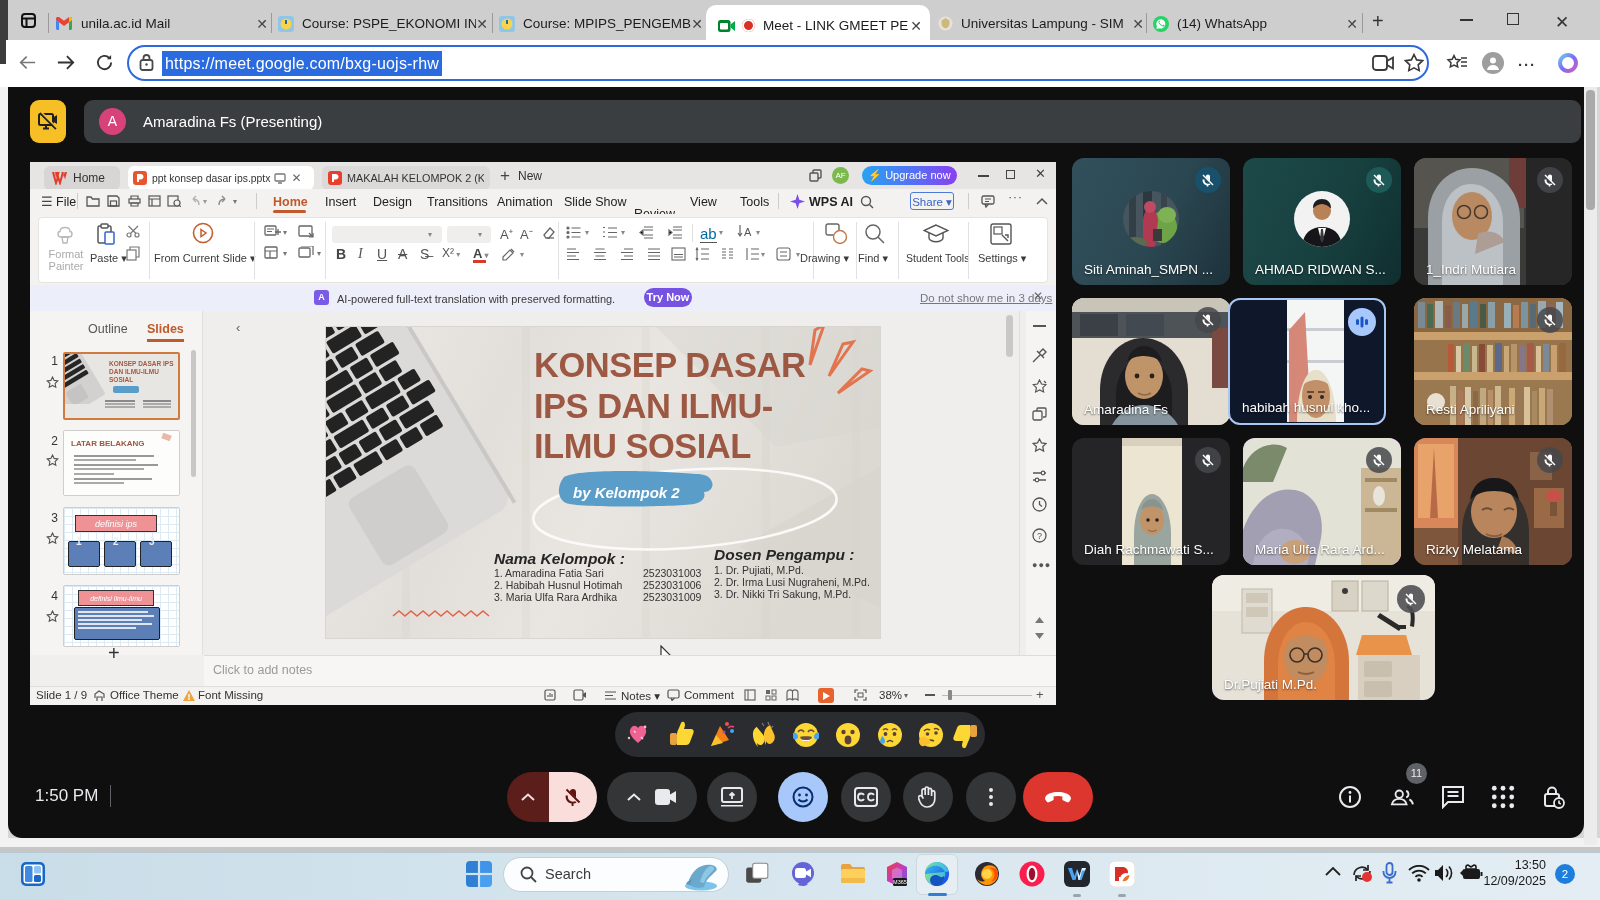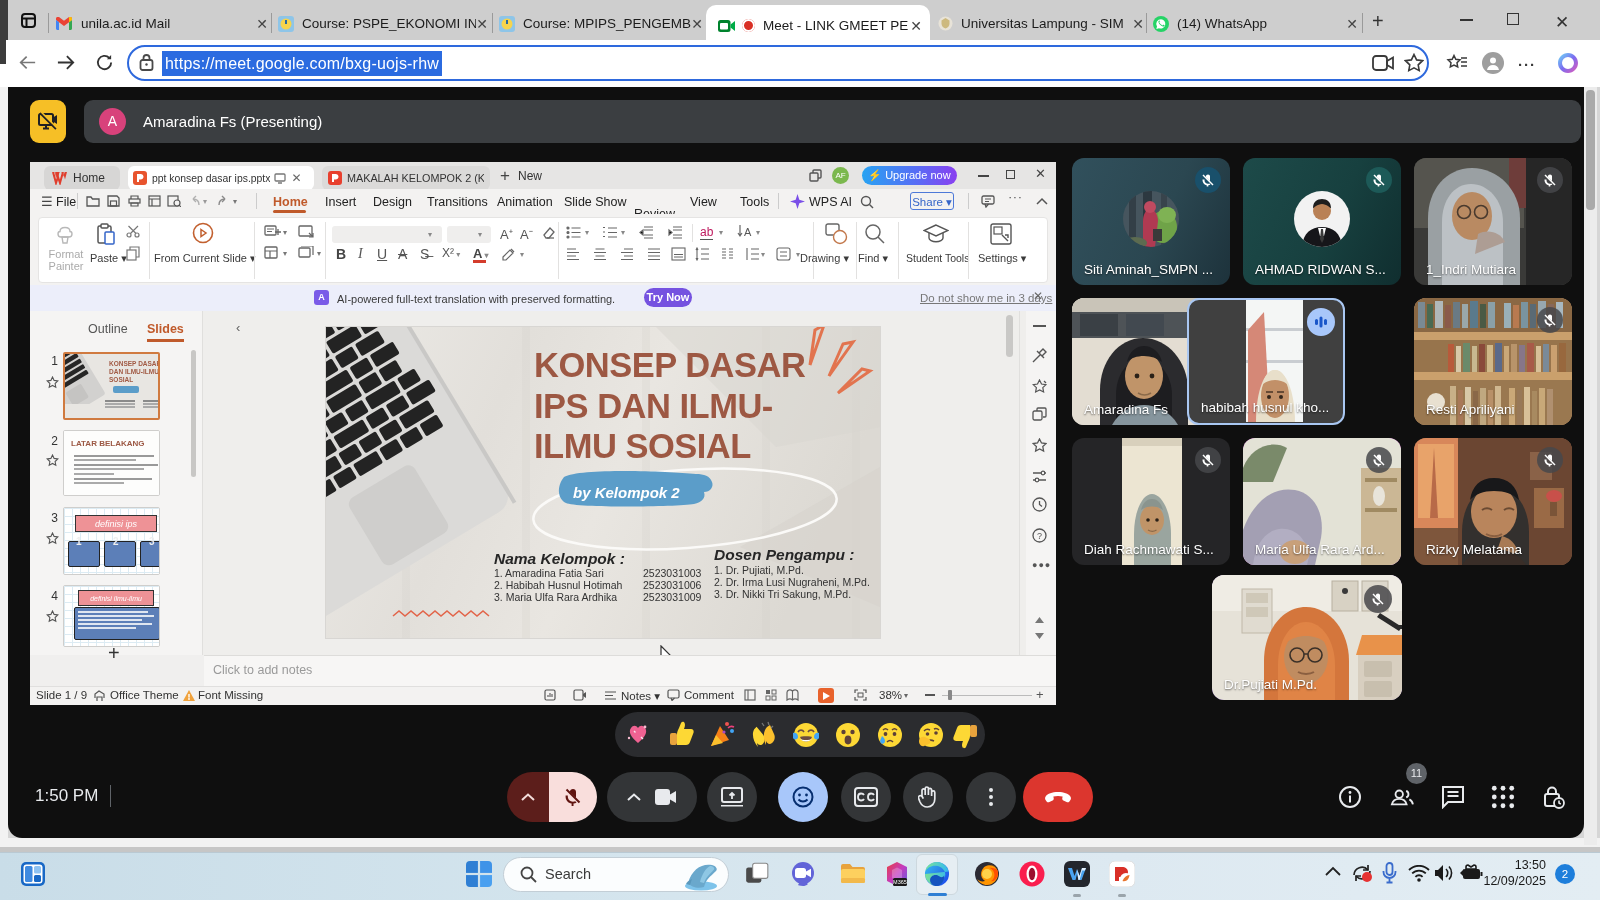--- a/index.html
+++ b/index.html
@@ -21,21 +21,21 @@
 #pgthumb{left:1586px;top:90px;width:9px;height:120px;background:#aaa;border-radius:4px}
 .tile{border-radius:12px;overflow:hidden}
 .tname{position:absolute;left:12px;bottom:8px;color:#fff;font-size:13.5px;font-weight:400;text-shadow:0 1px 2px rgba(0,0,0,.6);white-space:nowrap}
 .mute{position:absolute;width:26px;height:26px;border-radius:50%;display:flex;align-items:center;justify-content:center}
 
 #wps{left:30px;top:162px;width:1026px;height:543px;background:#f0efee;overflow:hidden}
 .wtab{top:4px;height:24px;border-radius:6px;display:flex;align-items:center;font-size:12px;color:#333;white-space:nowrap;overflow:hidden}
 .mi{height:25px;display:flex;align-items:center;font-size:12.5px;color:#222;white-space:nowrap}
 .rlbl{position:absolute;font-size:11px;color:#3a3a3a;white-space:nowrap}
 .rsep{position:absolute;width:1px;background:#e2e1e0}
-.thumbwrap{position:absolute;left:33px;width:97px;background:#fff;border:1px solid #cfcecc;border-radius:2px;overflow:hidden}
+.thumbwrap{position:absolute;left:33px;width:117px;background:#fff;border:1px solid #cfcecc;border-radius:2px;overflow:hidden}
 .tnum{position:absolute;left:14px;width:14px;text-align:right;font-size:12px;color:#333}
 .tstar{position:absolute;left:16px;width:13px;height:13px}
 
 .cbtn{position:absolute;top:772px;height:50px;border-radius:26px;background:#333537;display:flex;align-items:center;justify-content:center}
 .ricon{position:absolute;top:785px;width:24px;height:24px}
 
 #taskbar{left:0;top:852px;width:1600px;height:48px;background:linear-gradient(90deg,#c9dde8,#d3e4ed 35%,#dde9f1 70%,#e3edf3)}
 .tbi{top:9px;width:26px;height:26px;border-radius:4px}
 .dash{position:absolute;top:42px;width:8px;height:3px;border-radius:2px;background:#9aa4ab}
 </style>
@@ -275,21 +275,21 @@
       </svg>
   <div class="mute" style="right:9px;top:9px;background:rgba(70,72,75,.85)">
         <svg width="14" height="14" viewBox="0 0 14 14">
           <path d="M7 1.5c1.2 0 2 .9 2 2V7c0 .4-.1.8-.3 1.1L4.9 4.3V3.5c0-1.1.9-2 2.1-2z" fill="#fff"></path>
           <path d="M3.5 6.5v.8c0 2 1.5 3.5 3.5 3.5.5 0 1-.1 1.4-.3l1 1c-.6.4-1.3.6-2.1.7v1.3h-1.6v-1.3c-2.4-.3-4.2-2.3-4.2-4.9v-.8z" fill="#fff"></path>
           <line x1="2" y1="2" x2="12" y2="12" stroke="#fff" stroke-width="1.4"></line>
         </svg>
       </div>
   <div class="tname">Amaradina Fs</div>
 </div>
-<div class="a tile" style="left:1187px;top:298px;width:158px;height:127px;background:#404040;border:2.5px solid #a9c7f2">
+<div class="a tile" style="left:1228px;top:298px;width:158px;height:127px;background:#0f172a;border:2.5px solid #a9c7f2">
   <svg class="a" style="left:57px;top:0" width="57" height="122" viewBox="0 0 57 122">
         <rect width="57" height="122" fill="#f4f6f5"></rect>
         <rect x="0" y="28" width="57" height="3" fill="#c9cdd1"></rect>
         <rect x="0" y="60" width="57" height="3" fill="#c9cdd1"></rect>
         <path d="M2 122V30l16-18 6 110z" fill="#d58877"></path>
         <path d="M10 122c0-30 8-52 19-52s20 22 20 52z" fill="#e8dfca"></path>
         <ellipse cx="29" cy="96" rx="14" ry="22" fill="#c29068"></ellipse>
         <path d="M17 84c2-9 6-14 12-14s10 5 12 14c-4-3-8-4-12-4s-8 1-12 4z" fill="#e8dfca"></path>
         <path d="M20 92h7M31 92h7" stroke="#4a3426" stroke-width="1.6"></path>
         <circle cx="23" cy="97" r="2" fill="#33261c"></circle>
@@ -436,21 +436,21 @@
       </svg>
   <div class="mute" style="right:9px;top:9px;background:rgba(70,72,75,.85)">
         <svg width="14" height="14" viewBox="0 0 14 14">
           <path d="M7 1.5c1.2 0 2 .9 2 2V7c0 .4-.1.8-.3 1.1L4.9 4.3V3.5c0-1.1.9-2 2.1-2z" fill="#fff"></path>
           <path d="M3.5 6.5v.8c0 2 1.5 3.5 3.5 3.5.5 0 1-.1 1.4-.3l1 1c-.6.4-1.3.6-2.1.7v1.3h-1.6v-1.3c-2.4-.3-4.2-2.3-4.2-4.9v-.8z" fill="#fff"></path>
           <line x1="2" y1="2" x2="12" y2="12" stroke="#fff" stroke-width="1.4"></line>
         </svg>
       </div>
   <div class="tname">Rizky Melatama</div>
 </div>
-<div class="a tile" style="left:1212px;top:575px;width:190px;height:125px;background:#4c1d95">
+<div class="a tile" style="left:1212px;top:575px;width:223px;height:125px;background:#4c1d95">
   <svg class="a" style="left:0;top:0" width="223" height="125" viewBox="0 0 223 125">
         <rect width="223" height="125" fill="#e6e2d8"></rect>
         <rect x="0" y="0" width="223" height="36" fill="#efece4"></rect>
         <rect x="120" y="6" width="26" height="30" fill="#d8d2c4" stroke="#b8b0a0"></rect>
         <rect x="150" y="6" width="26" height="30" fill="#ddd8cc" stroke="#b8b0a0"></rect>
         <circle cx="133" cy="16" r="3" fill="#3a3a3a"></circle>
         <path d="M150 60h44l6 20h-56z" fill="#e8924a"></path>
         <rect x="146" y="80" width="62" height="45" fill="#d8cfc0"></rect>
         <rect x="152" y="86" width="28" height="16" rx="2" fill="#c8bfae"></rect>
         <rect x="152" y="106" width="28" height="16" rx="2" fill="#c8bfae"></rect>
@@ -560,21 +560,21 @@
   <div class="a mi" style="left:397px;top:27px">Transitions</div>
   <div class="a mi" style="left:467px;top:27px">Animation</div>
   <div class="a mi" style="left:534px;top:27px">Slide Show</div>
   <div class="a mi" style="left:604px;top:39px">Review</div>
   <div class="a mi" style="left:660px;top:27px">View</div>
   <div class="a mi" style="left:710px;top:27px">Tools</div>
   <div class="a" style="left:748px;top:31px;width:1px;height:16px;background:#ccc"></div>
   <svg class="a" style="left:760px;top:32px" width="15" height="15" viewBox="0 0 15 15">
         <path d="M7.5 0l1.8 5.7L15 7.5l-5.7 1.8L7.5 15 5.7 9.3 0 7.5l5.7-1.8z" fill="#7a4fe8"></path>
       </svg>
-  <div class="a mi" style="left:779px;top:27px;font-weight:400">WPS AI</div>
+  <div class="a mi" style="left:779px;top:27px;font-weight:700">WPS AI</div>
   <svg class="a" style="left:830px;top:33px" width="14" height="14" viewBox="0 0 14 14">
         <circle cx="6" cy="6" r="4.5" fill="none" stroke="#555" stroke-width="1.4"></circle>
         <line x1="9.5" y1="9.5" x2="13" y2="13" stroke="#555" stroke-width="1.4"></line>
       </svg>
   <div class="a" style="left:880px;top:30px;width:44px;height:18px;border:1px solid #4d79d8;border-radius:3px;color:#3565c9;font-size:11.5px;text-align:center;line-height:18px">Share ▾</div>
   <div class="a" style="left:938px;top:31px;width:1px;height:16px;background:#ccc"></div>
   <svg class="a" style="left:951px;top:33px" width="14" height="13" viewBox="0 0 14 13">
         <rect x="1" y="1" width="12" height="8" rx="1.5" fill="none" stroke="#555" stroke-width="1.3"></rect>
         <path d="M4 9l1 3 2.5-3" fill="none" stroke="#555" stroke-width="1.3"></path>
         <path d="M4 4h6M4 6.5h4" stroke="#555" stroke-width="1"></path>
@@ -677,21 +677,21 @@
         <g stroke="#666" stroke-width="1.2">
           <path d="M5 1h9M5 4h9M1 6.5L4 4v5zM5 9h9M5 12h9"></path>
         </g>
       </svg>
   <svg class="a" style="left:638px;top:64px" width="15" height="13" viewBox="0 0 15 13">
         <g stroke="#666" stroke-width="1.2">
           <path d="M5 1h9M5 4h9M4 6.5L1 4v5zM5 9h9M5 12h9"></path>
         </g>
       </svg>
   <div class="rsep" style="left:662px;top:62px;height:18px"></div>
-  <div class="a" style="left:670px;top:63px;font-size:12px;color:#be185d;border-bottom:1px solid #555">ab</div>
+  <div class="a" style="left:670px;top:63px;font-size:15px;color:#0369a1;border-bottom:1px solid #555">ab</div>
   <div class="a" style="left:689px;top:66px;font-size:8px;color:#888">▾</div>
   <svg class="a" style="left:707px;top:62px" width="16" height="16" viewBox="0 0 16 16">
         <path d="M3 1v11M1 9l2 3 2-3" fill="none" stroke="#666" stroke-width="1.2"></path>
         <text x="7" y="12" font-size="11" fill="#555" font-family="Liberation Sans">A</text>
       </svg>
   <div class="a" style="left:726px;top:66px;font-size:8px;color:#888">▾</div>
   <svg class="a" style="left:536px;top:86px" width="14" height="12" viewBox="0 0 14 12">
         <path d="M1 1h9M1 4.5h12M1 8h9M1 11.5h12" stroke="#666" stroke-width="1.2"></path>
       </svg>
   <svg class="a" style="left:563px;top:86px" width="14" height="12" viewBox="0 0 14 12">

